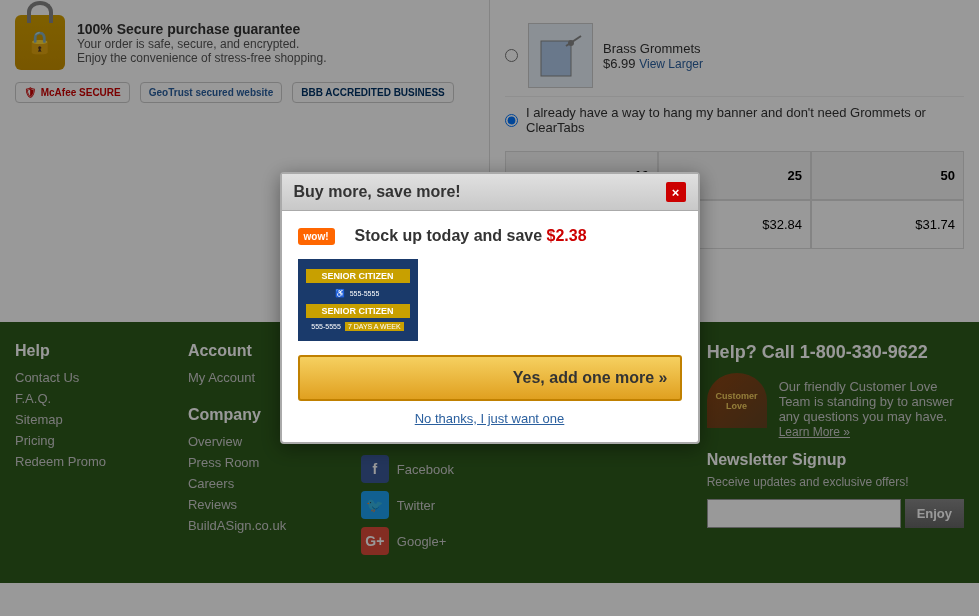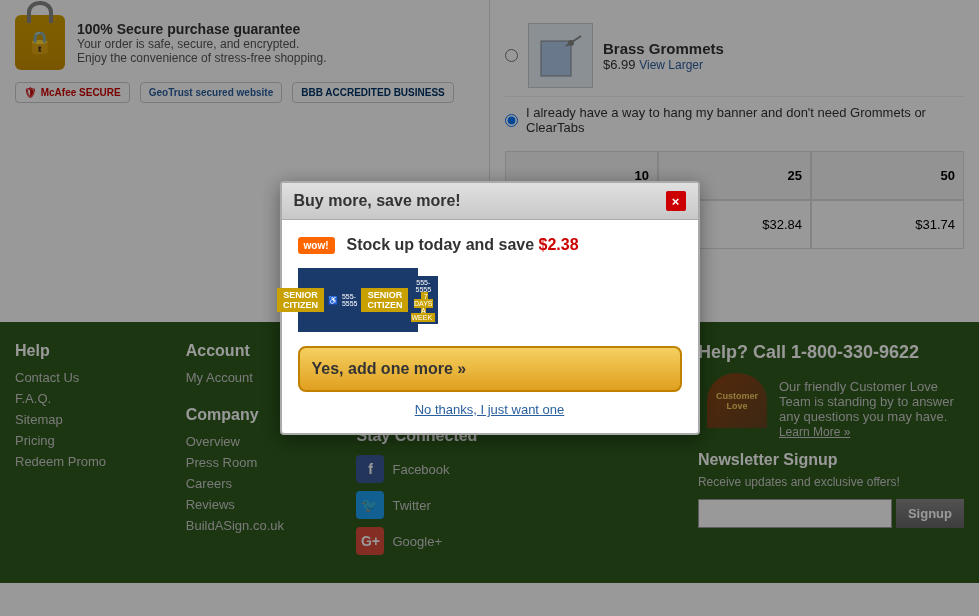--- a/index.html
+++ b/index.html
@@ -47,21 +47,21 @@
       border-bottom: 1px solid #eee;
     }
     .product-img {
       width: 65px; height: 65px;
       background: #e8f0f8;
       border: 1px solid #ccc;
       display: flex; align-items: center; justify-content: center;
       font-size: 11px; color: #666;
     }
     .product-info { flex: 1; }
-    .product-name { font-size: 15px; font-weight: bold; color: #333; }
+    .product-name { font-size: 13px; font-weight: normal; color: #333; }
     .product-price { font-size: 13px; color: #333; text-align: center; }
     .view-larger { color: #2a5f9e; font-size: 12px; text-decoration: none; }
 
     .radio-row {
       display: flex; align-items: center; gap: 8px;
       padding: 8px 0;
     }
     .radio-label { font-size: 13px; color: #333; }
 
     
@@ -124,21 +124,21 @@
       font-size: 13px;
       cursor: pointer;
       border-radius: 2px;
       display: flex; align-items: center; justify-content: center;
       font-weight: bold;
     }
     .modal-body {
       padding: 16px;
     }
     .modal-savings {
-      display: flex; align-items: center; gap: 12px;
+      display: flex; align-items: center; gap: 20px;
       margin-bottom: 14px;
     }
     .wow-badge {
       background: #ff6600;
       color: #fff;
       font-size: 10px;
       font-weight: bold;
       padding: 3px 6px;
       border-radius: 3px;
     }
@@ -147,20 +147,21 @@
     }
     .savings-amount { color: #cc0000; }
 
     .modal-content-row {
       display: flex; gap: 14px;
     }
     .modal-product-img {
       width: 120px; flex-shrink: 0;
       background: #1a3a6b;
       display: flex; align-items: center; justify-content: center;
+      flex-direction: column;
       padding: 8px;
     }
     .senior-text {
       color: #fff;
       font-size: 9px;
       font-weight: bold;
       background: #c8a000;
       padding: 2px 6px;
       margin: 2px 0;
       text-align: center;
@@ -173,23 +174,23 @@
     .yes-btn {
       display: block;
       width: 100%;
       background: linear-gradient(#f5d060, #e0a020);
       color: #333;
       border: 2px solid #c08000;
       padding: 12px;
       font-size: 16px;
       font-weight: bold;
       cursor: pointer;
-      border-radius: 8px;
+      border-radius: 3px;
       margin-top: 14px;
-      text-align: left;
+      text-align: right;
     }
     .no-thanks-link {
       display: block;
       text-align: center;
       margin-top: 10px;
       color: #2a5f9e;
       font-size: 13px;
       text-decoration: underline;
       cursor: pointer;
     }
@@ -236,21 +237,20 @@
       display: flex; align-items: flex-start; gap: 12px;
       margin-top: 10px;
     }
     .customer-badge {
       width: 60px; height: 55px;
       background: linear-gradient(135deg, #8b4513, #654321);
       border-radius: 50% 50% 0 0;
       display: flex; align-items: center; justify-content: center;
       color: #f5d060; font-size: 9px; font-weight: bold; text-align: center;
       flex-shrink: 0;
-      margin-left: 9px;
     }
 
     .newsletter h4 { font-size: 16px; color: #fff; margin-bottom: 6px; }
     .newsletter p { font-size: 12px; color: #ccc; margin-bottom: 10px; }
     .newsletter-form { display: flex; gap: 4px; }
     .newsletter-input {
       flex: 1; padding: 6px 8px; border: 1px solid #999; font-size: 13px;
     }
     .newsletter-btn {
       background: linear-gradient(#888, #666);
@@ -434,19 +434,19 @@
         <div>
           <p>Our friendly Customer Love Team is standing by to answer any questions you may have.</p>
           <a href="#" style="color:#ccc; font-size:12px;">Learn More »</a>
         </div>
       </div>
       <div class="newsletter" style="margin-top:12px;">
         <h4>Newsletter Signup</h4>
         <p>Receive updates and exclusive offers!</p>
         <div class="newsletter-form">
           <input type="email" class="newsletter-input" style="">
-          <button class="newsletter-btn">Signup</button>
+          <button class="newsletter-btn">Enjoy</button>
         </div>
       </div>
     </div>
 
   </div>
 </div>
 
 </body></html>

